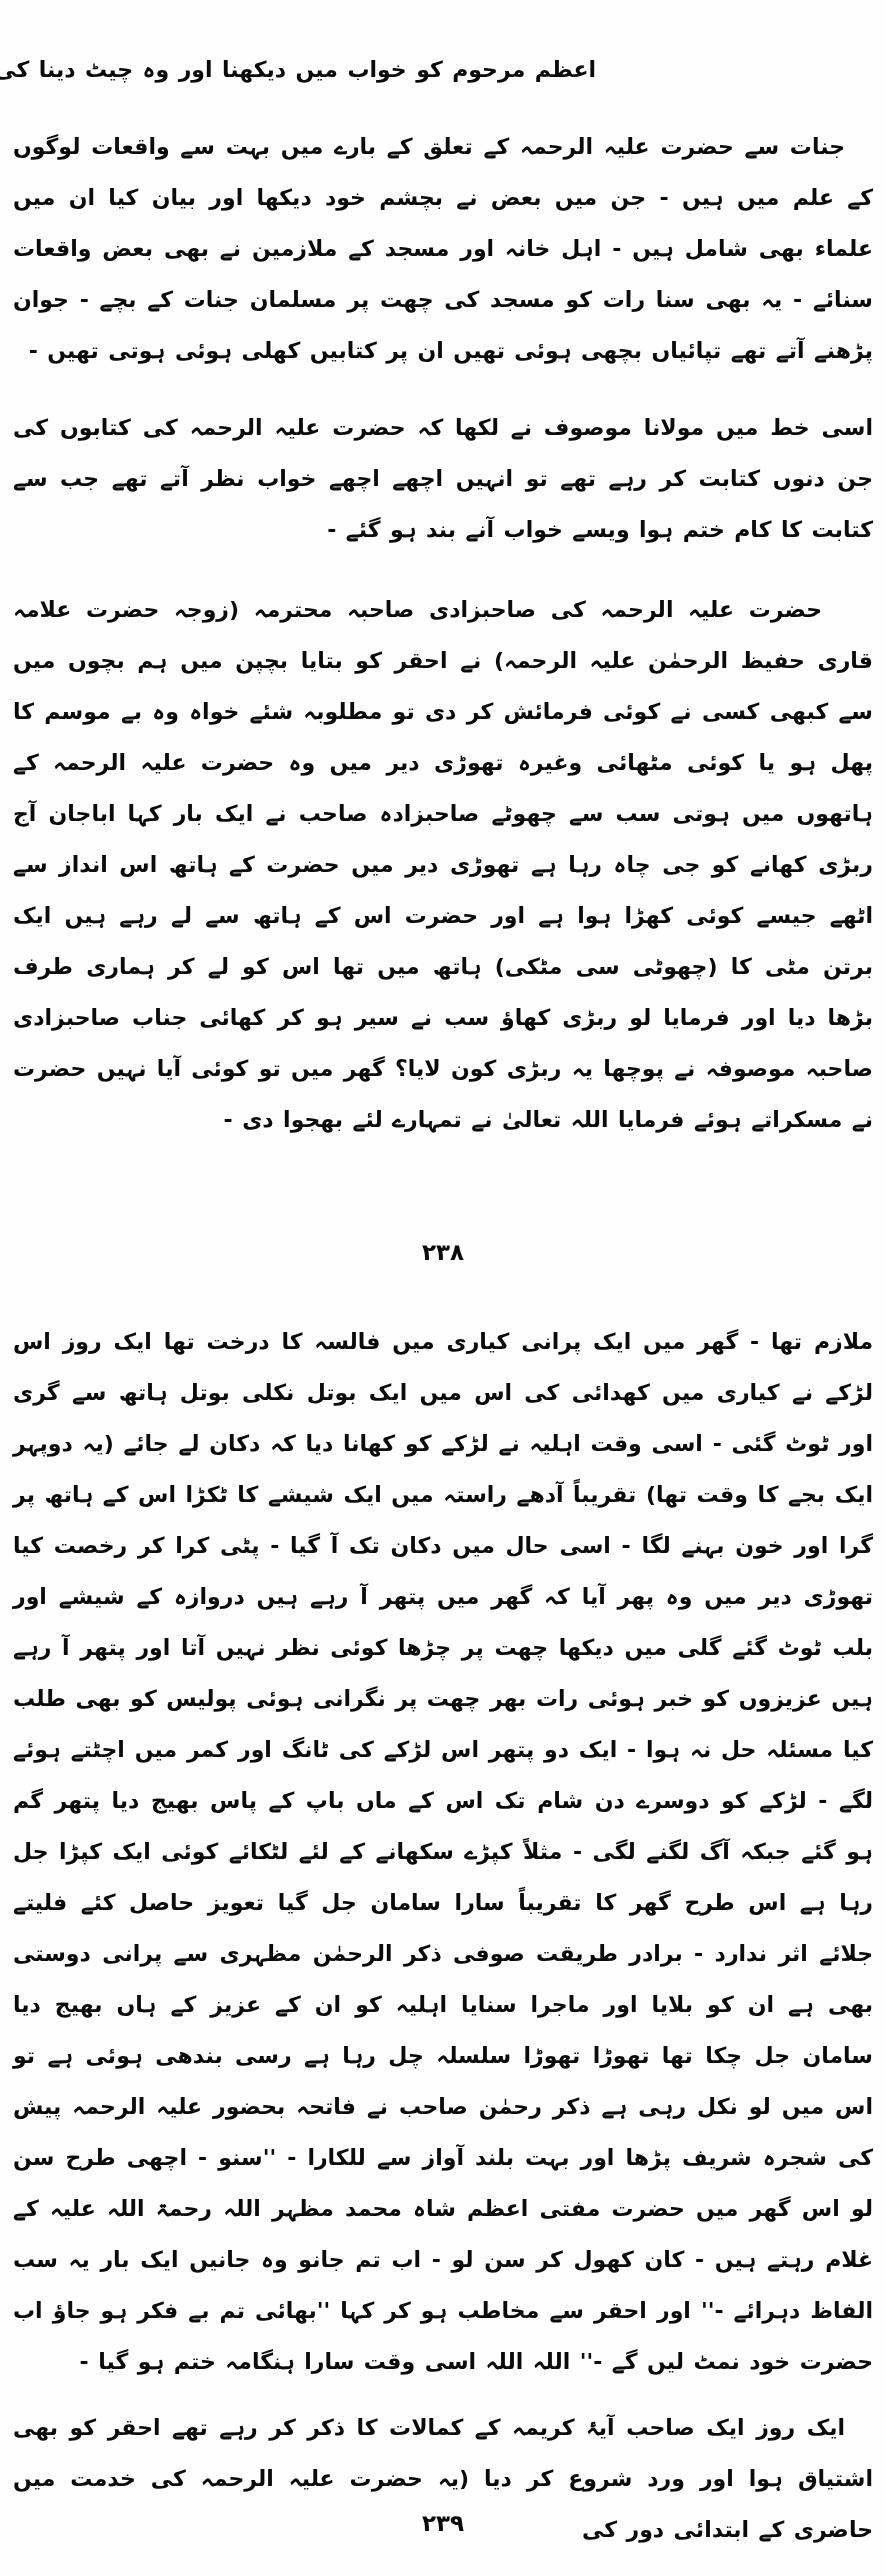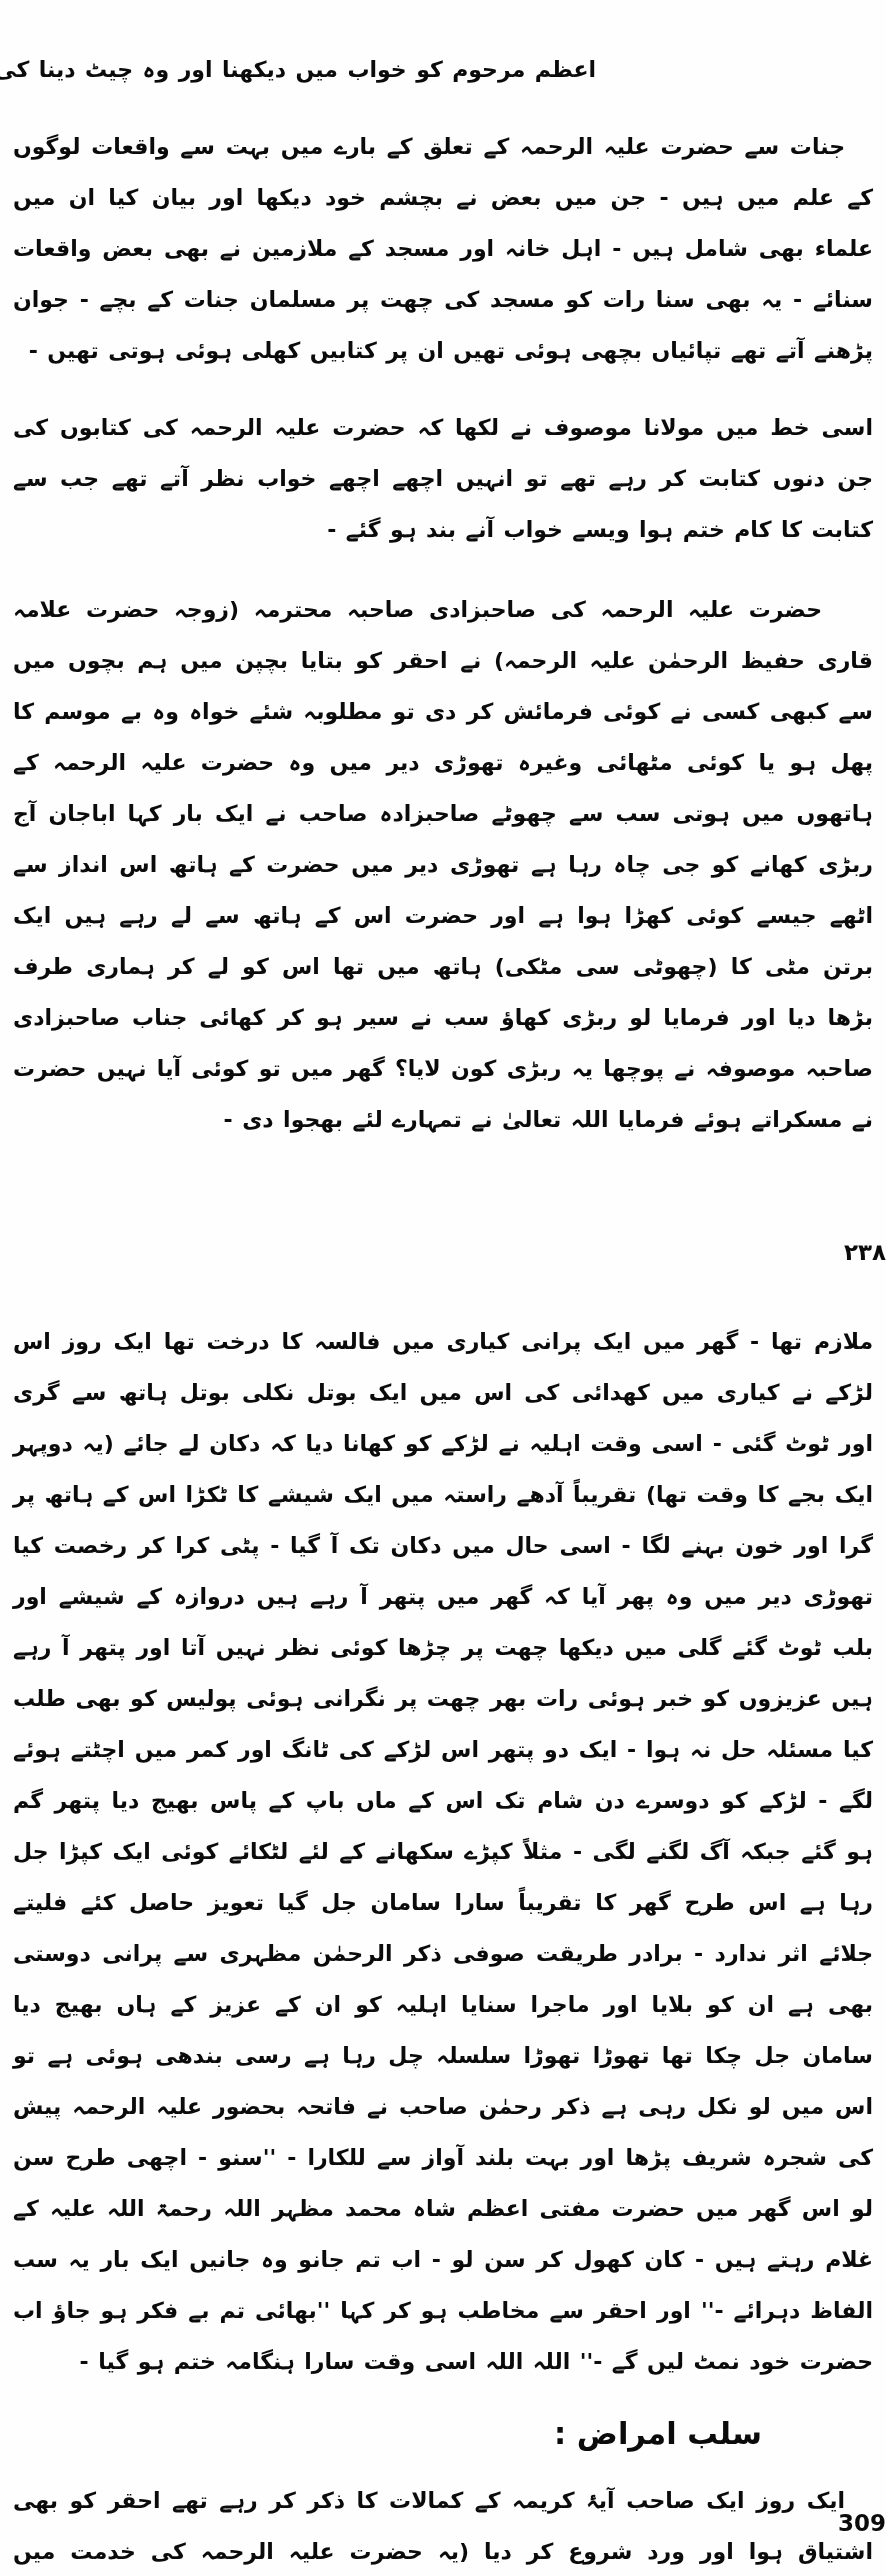--- a/index.html
+++ b/index.html
@@ -57,21 +57,21 @@
     font-size: 30.5px;
     font-weight: bold;
     color: #0b0b0b;
     margin: 18.5px 111px 0 0;
     line-height: 55px;
   }
   .pagenum {
     position: absolute;
     left: 0;
     right: 0;
-    text-align: right;
+    text-align: center;
     direction: rtl;
     font-family: "DejaVu Sans", sans-serif;
     font-size: 23px;
     font-weight: bold;
     color: #0b0b0b;
   }
 </style>
 </head>
 <body>
 
@@ -88,21 +88,20 @@
       <span>حضرت علیہ الرحمہ کی صاحبزادی صاحبہ محترمہ (زوجہ حضرت علامہ قاری حفیظ الرحمٰن علیہ الرحمہ) نے احقر کو بتایا بچپن میں ہم بچوں میں سے کبھی کسی نے کوئی فرمائش کر دی تو مطلوبہ شئے خواہ وہ بے موسم کا پھل ہو یا کوئی مٹھائی وغیرہ تھوڑی دیر میں وہ حضرت علیہ الرحمہ کے ہاتھوں میں ہوتی سب سے چھوٹے صاحبزادہ صاحب نے ایک بار کہا اباجان آج ربڑی کھانے کو جی چاہ رہا ہے تھوڑی دیر میں حضرت کے ہاتھ اس انداز سے اٹھے جیسے کوئی کھڑا ہوا ہے اور حضرت اس کے ہاتھ سے لے رہے ہیں ایک برتن مٹی کا (چھوٹی سی مٹکی) ہاتھ میں تھا اس کو لے کر ہماری طرف بڑھا دیا اور فرمایا لو ربڑی کھاؤ سب نے سیر ہو کر کھائی جناب صاحبزادی صاحبہ موصوفہ نے پوچھا یہ ربڑی کون لایا؟ گھر میں تو کوئی آیا نہیں حضرت نے مسکراتے ہوئے فرمایا اللہ تعالیٰ نے تمہارے لئے بھجوا دی -</span>
     </div>
 
   </section>
 
   <div class="pagenum" style="top:1239px">۲۳۸</div>
 
   <section class="page-column second">
     <div class="para">ملازم تھا - گھر میں ایک پرانی کیاری میں فالسہ کا درخت تھا ایک روز اس لڑکے نے کیاری میں کھدائی کی اس میں ایک بوتل نکلی بوتل ہاتھ سے گری اور ٹوٹ گئی - اسی وقت اہلیہ نے لڑکے کو کھانا دیا کہ دکان لے جائے (یہ دوپہر ایک بجے کا وقت تھا) تقریباً آدھے راستہ میں ایک شیشے کا ٹکڑا اس کے ہاتھ پر گرا اور خون بہنے لگا - اسی حال میں دکان تک آ گیا - پٹی کرا کر رخصت کیا تھوڑی دیر میں وہ پھر آیا کہ گھر میں پتھر آ رہے ہیں دروازہ کے شیشے اور بلب ٹوٹ گئے گلی میں دیکھا چھت پر چڑھا کوئی نظر نہیں آتا اور پتھر آ رہے ہیں عزیزوں کو خبر ہوئی رات بھر چھت پر نگرانی ہوئی پولیس کو بھی طلب کیا مسئلہ حل نہ ہوا - ایک دو پتھر اس لڑکے کی ٹانگ اور کمر میں اچٹتے ہوئے لگے - لڑکے کو دوسرے دن شام تک اس کے ماں باپ کے پاس بھیج دیا پتھر گم ہو گئے جبکہ آگ لگنے لگی - مثلاً کپڑے سکھانے کے لئے لٹکائے کوئی ایک کپڑا جل رہا ہے اس طرح گھر کا تقریباً سارا سامان جل گیا تعویز حاصل کئے فلیتے جلائے اثر ندارد - برادر طریقت صوفی ذکر الرحمٰن مظہری سے پرانی دوستی بھی ہے ان کو بلایا اور ماجرا سنایا اہلیہ کو ان کے عزیز کے ہاں بھیج دیا سامان جل چکا تھا تھوڑا تھوڑا سلسلہ چل رہا ہے رسی بندھی ہوئی ہے تو اس میں لو نکل رہی ہے ذکر رحمٰن صاحب نے فاتحہ بحضور علیہ الرحمہ پیش کی شجرہ شریف پڑھا اور بہت بلند آواز سے للکارا - ''سنو - اچھی طرح سن لو اس گھر میں حضرت مفتی اعظم شاہ محمد مظہر اللہ رحمۃ اللہ علیہ کے غلام رہتے ہیں - کان کھول کر سن لو - اب تم جانو وہ جانیں ایک بار یہ سب الفاظ دہرائے -'' اور احقر سے مخاطب ہو کر کہا ''بھائی تم بے فکر ہو جاؤ اب حضرت خود نمٹ لیں گے -'' اللہ اللہ اسی وقت سارا ہنگامہ ختم ہو گیا -</div>
 
-    <h2 class="heading">سلب امراض :</h2>
 
     <div class="para indent-sm" style="margin-top:14.8px">ایک روز ایک صاحب آیۂ کریمہ کے کمالات کا ذکر کر رہے تھے احقر کو بھی اشتیاق ہوا اور ورد شروع کر دیا (یہ حضرت علیہ الرحمہ کی خدمت میں حاضری کے ابتدائی دور کی</div>
   </section>
 
-  <div class="pagenum" style="top:2510px">309</div>
+  <div class="pagenum" style="top:2510px">۲۳۹</div>
 
 </div>
 
 
 </body></html>

